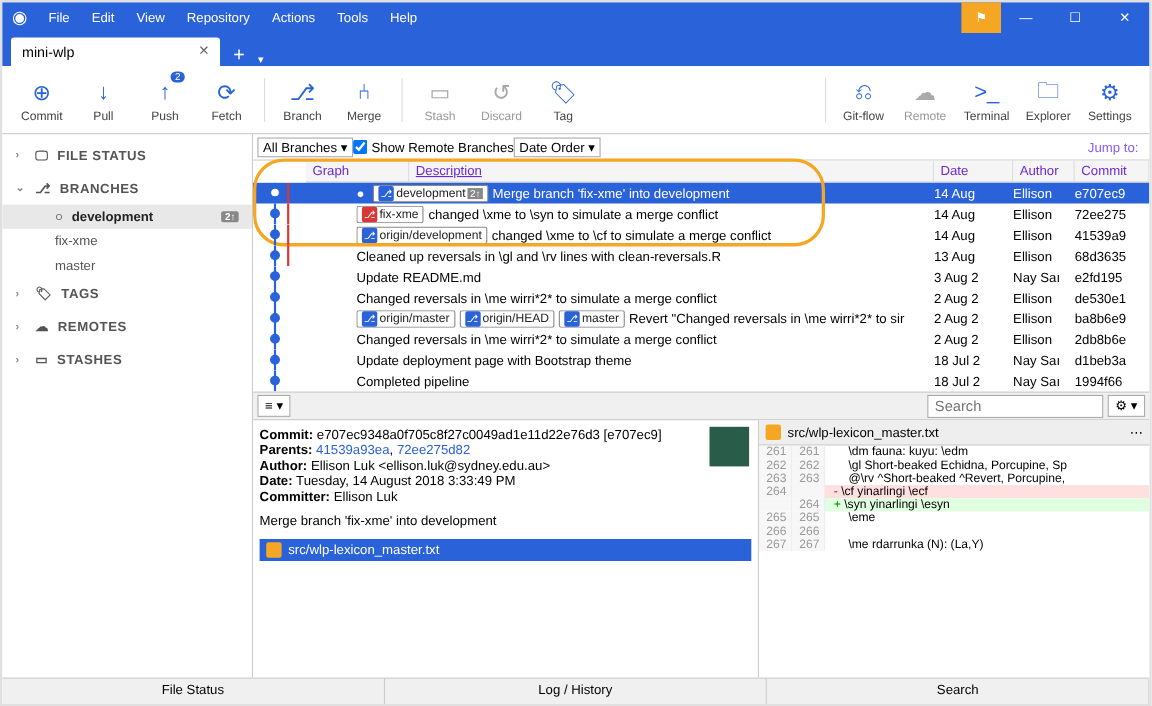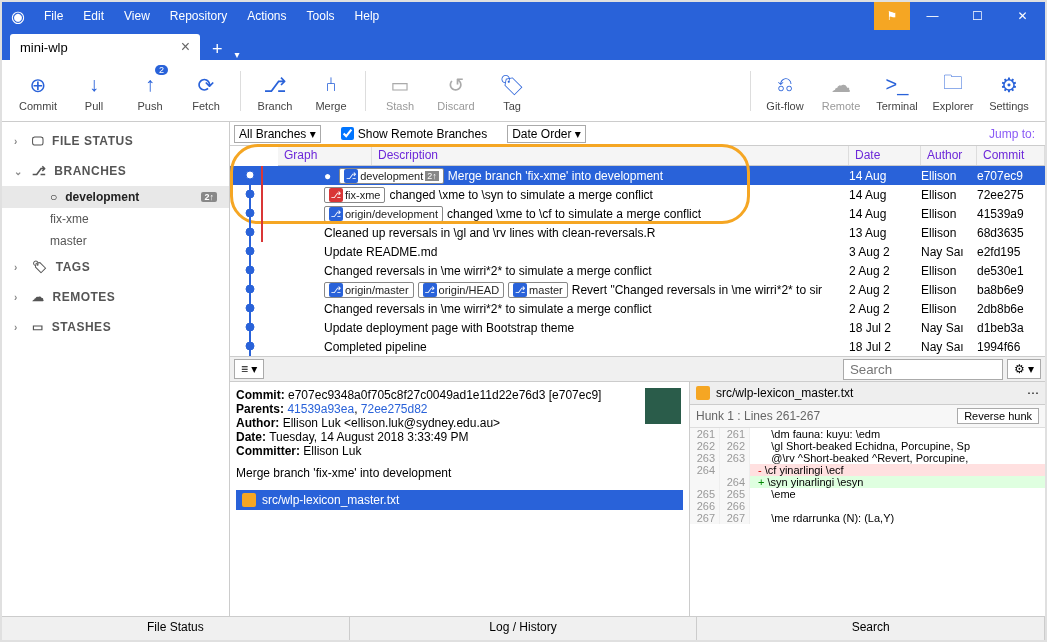--- a/index.html
+++ b/index.html
@@ -25,28 +25,28 @@
 .toolsep { width: 1px; height: 40px; background: #ddd; margin: 0 6px; }
 .content { display: flex; height: calc(100% - 120px - 24px); }
 .sidebar { width: 228px; border-right: 1px solid #ccc; padding-top: 4px; font-size: 12px; color: #555; }
 .sidebar .section { padding: 8px 12px; display: flex; align-items: center; gap: 8px; cursor: pointer; font-weight: 600; letter-spacing: 0.5px; }
 .sidebar .section .chev { width: 10px; font-size: 10px; color: #888; }
 .sidebar .branch-item { padding: 4px 12px 4px 48px; display: flex; align-items: center; cursor: pointer; }
 .sidebar .branch-item.active { background: #e8e8e8; font-weight: bold; color: #222; }
 .sidebar .branch-item .dot { margin-right: 8px; }
 .sidebar .branch-item .count { margin-left: auto; background: #888; color: #fff; font-size: 9px; padding: 0 3px; border-radius: 2px; }
 .main { flex: 1; display: flex; flex-direction: column; min-width: 0; }
-.filterbar { height: 24px; display: flex; align-items: center; padding: 2px 4px; gap: 20px; font-size: 12px; border-bottom: 1px solid #ccc; }
+.filterbar { height: 24px; display: flex; align-items: center; padding: 2px 4px; gap: 0; font-size: 12px; border-bottom: 1px solid #ccc; }
 .filterbar select, .filterbar .selbox { border: 1px solid #aaa; background: #fff; font-size: 12px; padding: 1px 4px; }
 .filterbar label { display: flex; align-items: center; gap: 4px; }
 .filterbar .jump { margin-left: auto; color: #8b5cf6; padding-right: 6px; }
 .headerrow { height: 20px; display: flex; font-size: 12px; color: #6d28d9; border-bottom: 1px solid #ccc; background: #f5f5f5; margin-left: 48px; }
 .headerrow div { padding: 2px 6px; border-right: 1px solid #ddd; }
 .col-graph { width: 94px; }
-.col-desc { flex: 1; }
+.col-desc { flex: 1; text-decoration: underline; }
 .col-date { width: 72px; }
 .col-author { width: 56px; }
 .col-commit { width: 68px; }
 .commitlist { font-size: 12px; overflow: hidden; }
 .commitrow { height: 19px; display: flex; align-items: center; white-space: nowrap; }
 .commitrow.selected { background: #2962d9; color: #fff; }
 .commitrow .graph { width: 94px; position: relative; height: 19px; }
 .commitrow .desc { flex: 1; overflow: hidden; text-overflow: ellipsis; display: flex; align-items: center; gap: 4px; }
 .commitrow .date { width: 72px; }
 .commitrow .author { width: 56px; overflow: hidden; }
@@ -417,24 +417,20 @@
             <span>src/wlp-lexicon_master.txt</span>
           </div>
         </div>
       </div>
       <div class="diffpane">
         <div class="diffhead">
           <span class="fico" style="background:#f5a623;width:14px;height:14px;border-radius:2px"></span>
           <span>src/wlp-lexicon_master.txt</span>
           <span class="dots">⋯</span>
         </div>
-        <div class="hunkhead">
-          <span>Hunk 1 : Lines 261-267</span>
-          <button>Reverse hunk</button>
-        </div>
         <div class="difflines" id="difflines">
             <div class="diffline "><span class="ln">261</span><span class="ln">261</span><span class="txt">     \dm fauna: kuyu: \edm</span></div>
             <div class="diffline "><span class="ln">262</span><span class="ln">262</span><span class="txt">     \gl Short-beaked Echidna, Porcupine, Sp</span></div>
             <div class="diffline "><span class="ln">263</span><span class="ln">263</span><span class="txt">     @\rv ^Short-beaked ^Revert, Porcupine,</span></div>
             <div class="diffline del"><span class="ln">264</span><span class="ln"></span><span class="txt"><span class="mark">- </span>\cf yinarlingi \ecf</span></div>
             <div class="diffline add"><span class="ln"></span><span class="ln">264</span><span class="txt"><span class="mark">+ </span>\syn yinarlingi \esyn</span></div>
             <div class="diffline "><span class="ln">265</span><span class="ln">265</span><span class="txt">     \eme</span></div>
             <div class="diffline "><span class="ln">266</span><span class="ln">266</span><span class="txt">  </span></div>
             <div class="diffline "><span class="ln">267</span><span class="ln">267</span><span class="txt">     \me rdarrunka (N): (La,Y)</span></div>
           </div>

